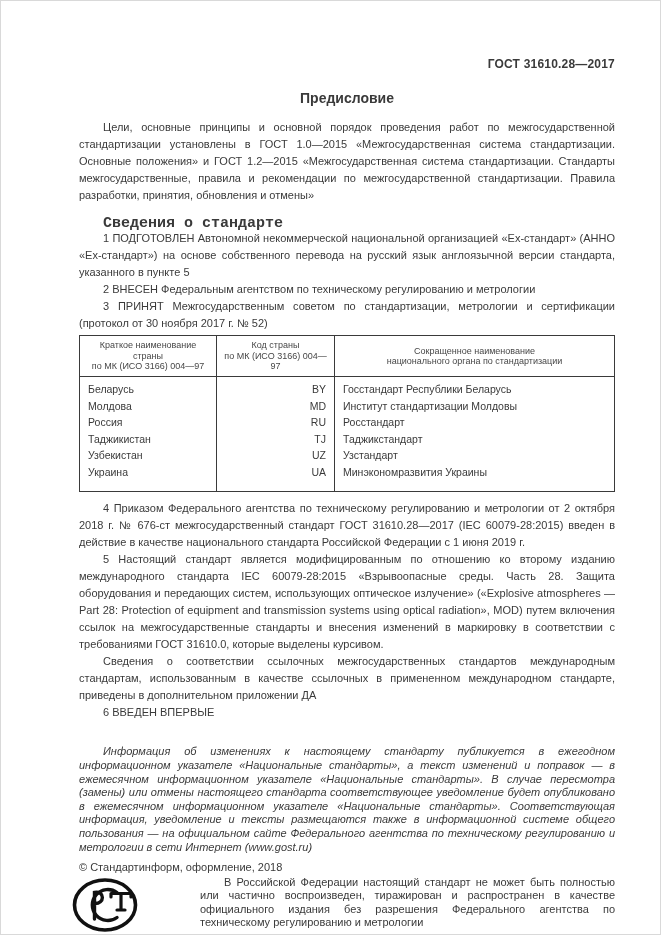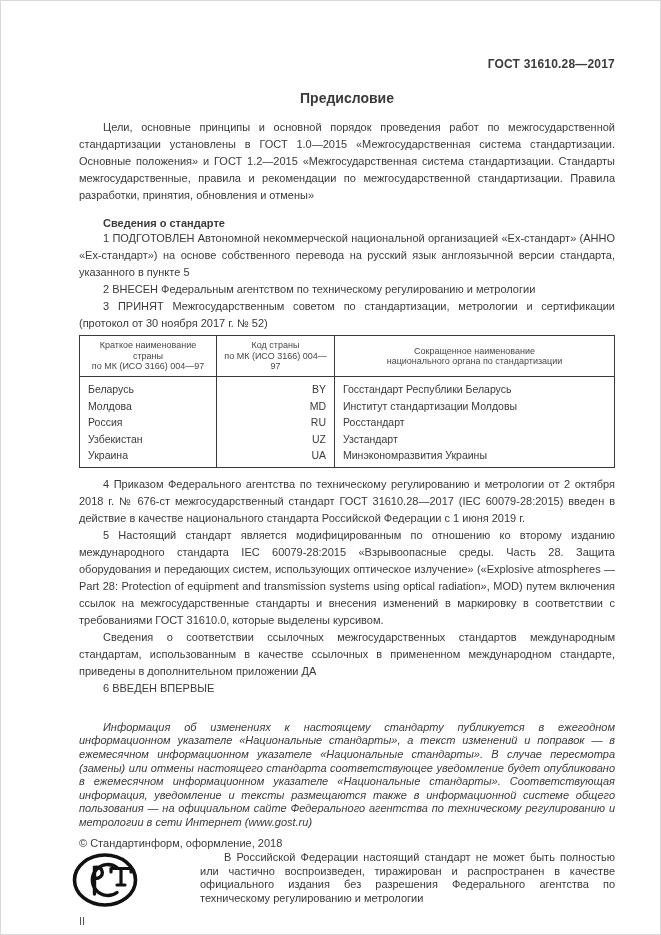--- a/index.html
+++ b/index.html
@@ -23,40 +23,40 @@
     margin-top:19px;
     text-align:center; font-size:14px; font-weight:bold;
   }
   p.body-text {
     font-size:11px; line-height:17px;
     text-align:justify; text-indent:24px;
   }
   .intro { margin-top:13px; }
   .section-heading {
     margin-top:13px; text-indent:24px;
-    font-size:11px; font-weight:bold; line-height:13.4px;
+    font-size:15px; font-weight:bold; line-height:13.4px;font-family:Liberation Mono, monospace;
   }
   table.vote-table {
     margin-top:3px; width:100%;
     border-collapse:collapse;
     border:1.5px solid #3a3a3a;
     font-size:10.5px;
   }
   table.vote-table th {
     font-weight:normal; font-size:9px; line-height:10.5px; color:#474747;
     border:1px solid #3a3a3a; border-bottom:1.5px solid #3a3a3a;
     padding:4px 5px; text-align:center; vertical-align:middle;
     white-space:pre-line;
   }
   table.vote-table td {
     border-left:1px solid #3a3a3a; border-right:1px solid #3a3a3a;
     padding:1px 8px 1px 8px; line-height:14.6px; vertical-align:middle;
   }
   table.vote-table tbody tr:first-child td { padding-top:5px; }
-  table.vote-table tbody tr:last-child td { padding-bottom:4px; }
+  table.vote-table tbody tr:last-child td { padding-bottom:12px; }
   td.code-cell { text-align:right; }
   .col-country { width:137px; }
   .col-code { width:118px; }
   .after-table { margin-top:8px; }
   .notice {
     margin-top:24px;
     font-style:italic; font-size:11px; line-height:13.6px;
     text-align:justify; text-indent:24px;
   }
   .copyright-line {
@@ -115,20 +115,25 @@
         <td>Молдова</td>
         <td class="code-cell">MD</td>
         <td>Институт стандартизации Молдовы</td>
       </tr>
       <tr>
         <td>Россия</td>
         <td class="code-cell">RU</td>
         <td>Росстандарт</td>
       </tr>
       <tr>
+        <td>Таджикистан</td>
+        <td class="code-cell">TJ</td>
+        <td>Таджикстандарт</td>
+      </tr>
+      <tr>
         <td>Узбекистан</td>
         <td class="code-cell">UZ</td>
         <td>Узстандарт</td>
       </tr>
       <tr>
         <td>Украина</td>
         <td class="code-cell">UA</td>
         <td>Минэкономразвития Украины</td>
       </tr>
     </tbody>

